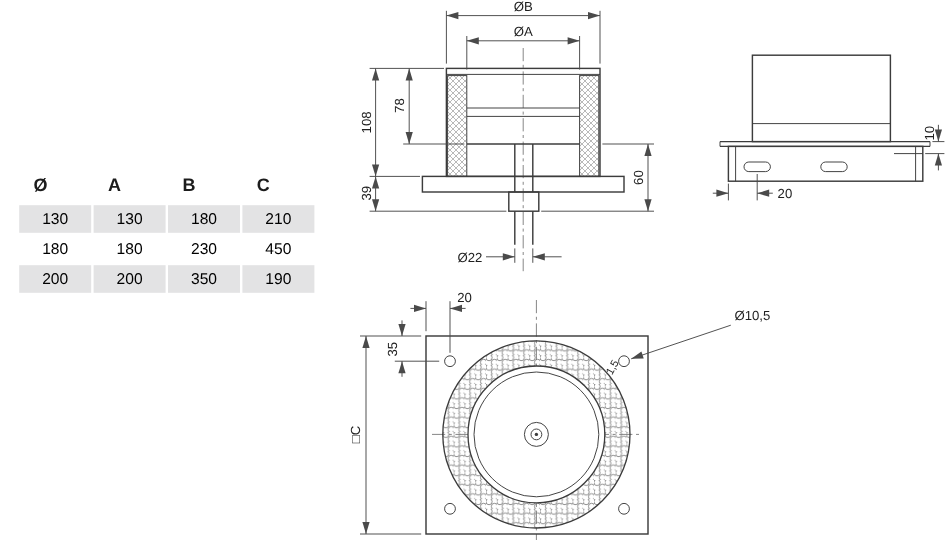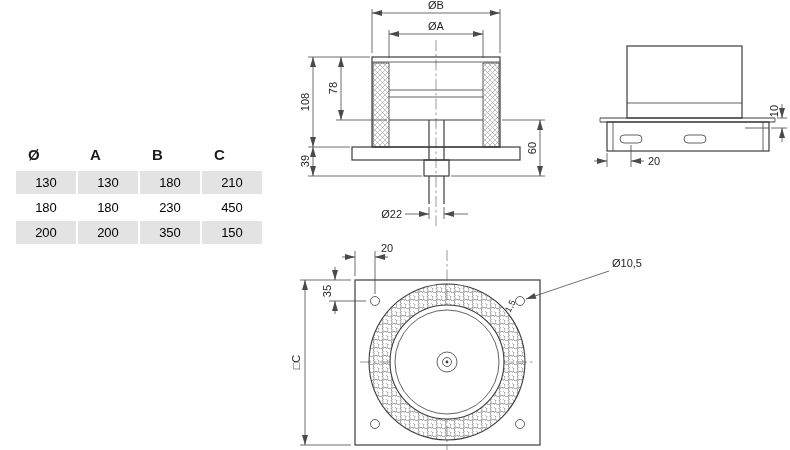--- a/index.html
+++ b/index.html
@@ -46,21 +46,21 @@
         <tr>
           <td>180</td>
           <td>180</td>
           <td>230</td>
           <td>450</td>
         </tr>
         <tr class="shaded">
           <td>200</td>
           <td>200</td>
           <td>350</td>
-          <td>150</td>
+          <td>190</td>
         </tr>
       </tbody>
   </table>
 
   <svg width="790" height="450" viewBox="0 0 790 450">
     <defs>
       <marker id="arr" viewBox="0 0 11 8" refX="10.5" refY="4" markerWidth="11" markerHeight="8" markerUnits="userSpaceOnUse" orient="auto-start-reverse">
         <path d="M0.5,1 L10.5,4 L0.5,7 Z" fill="#4a4a4a"></path>
       </marker>
       <pattern id="hatch" width="5" height="5" patternUnits="userSpaceOnUse">

